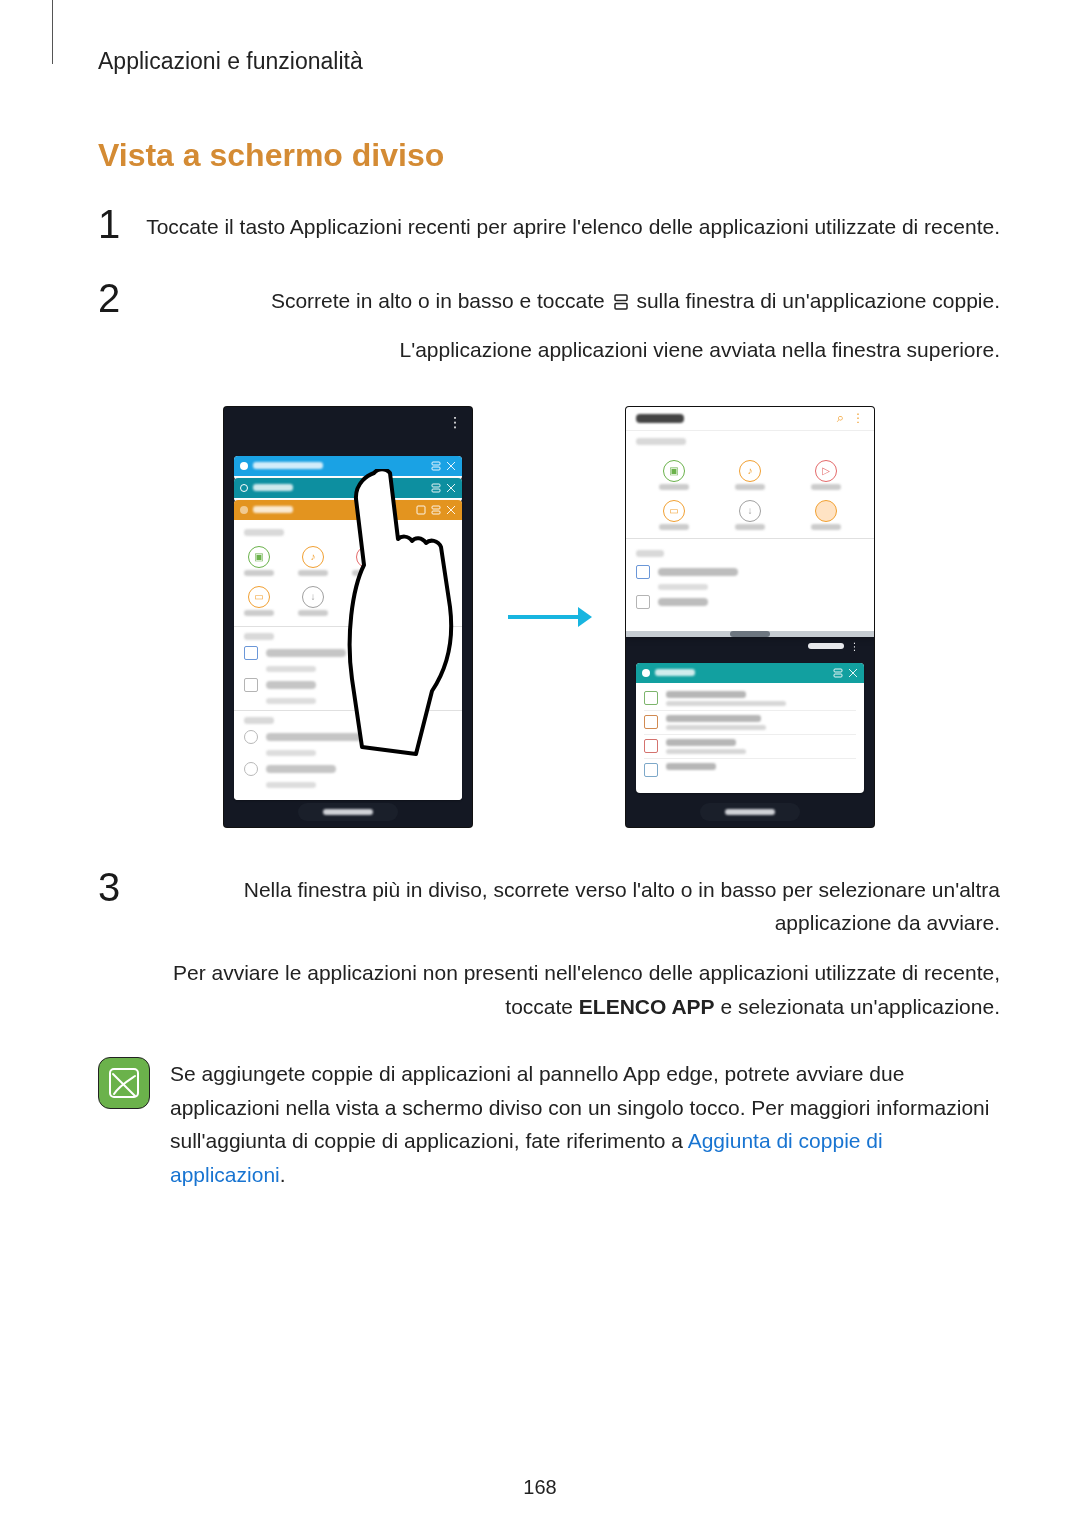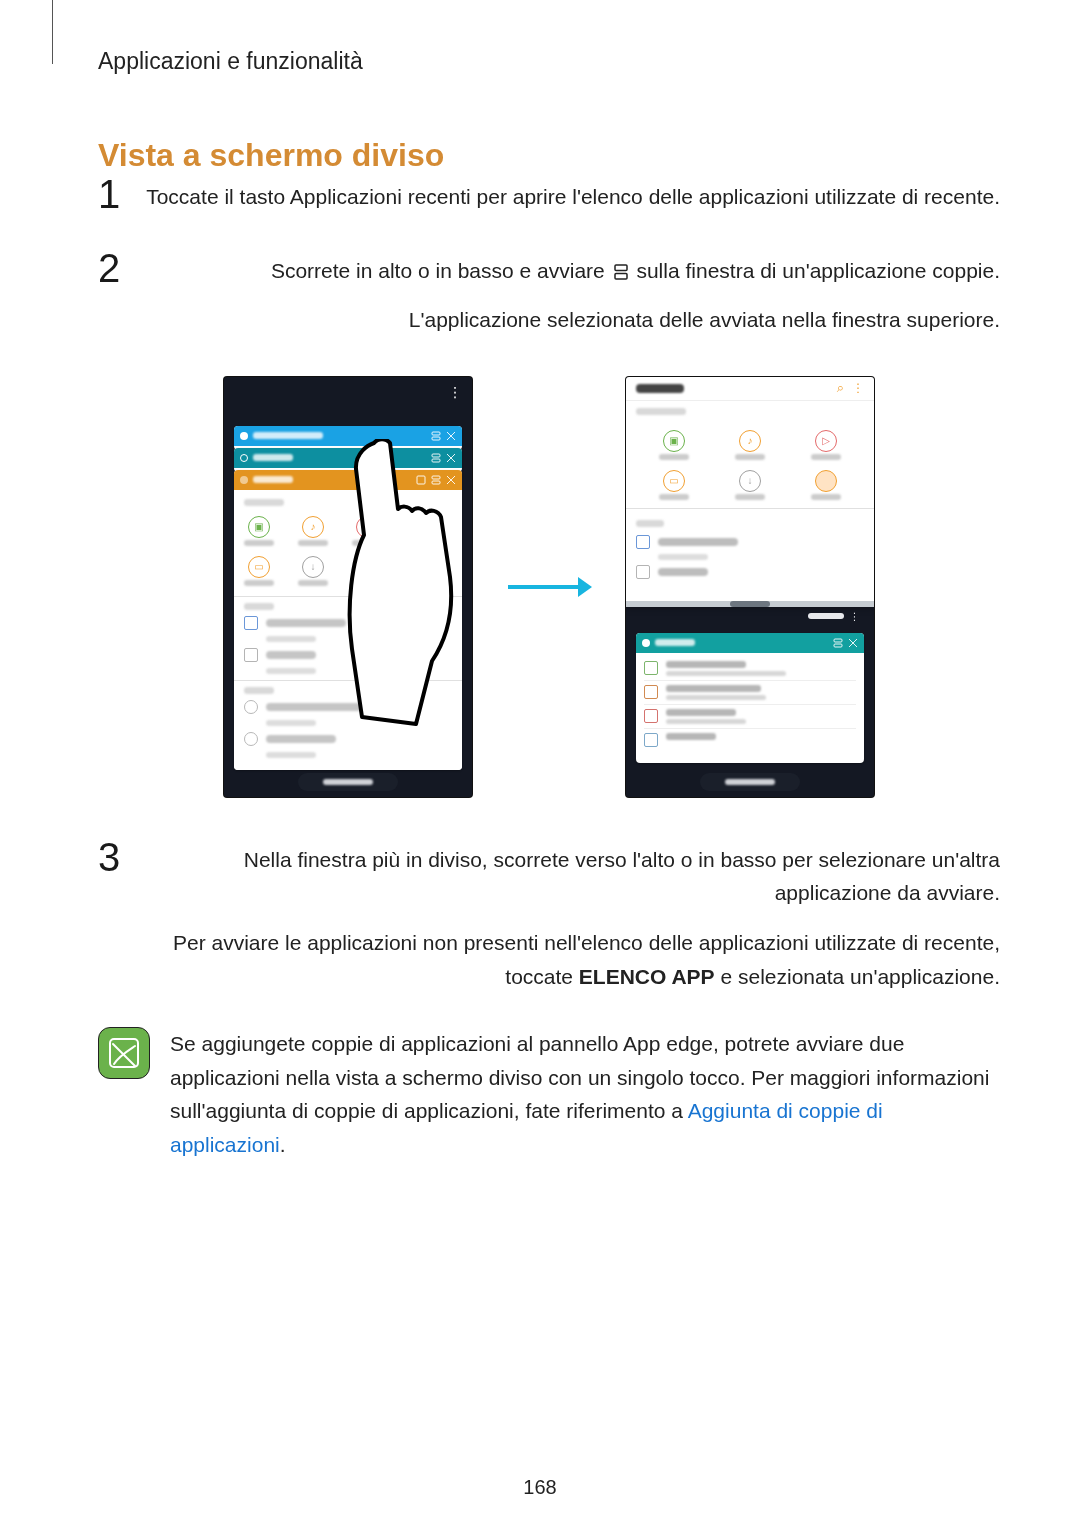--- a/index.html
+++ b/index.html
@@ -28,20 +28,21 @@
   .header {
     font-size: 23px;
     color: #222;
     margin-bottom: 62px;
     margin-top: 8px;
   }
   .h2 {
     font-size: 32px;
     font-weight: 700;
     color: #d48b34;
+    margin-bottom: 30px;
   }
   .step {
     display: flex;
     margin-bottom: 18px;
   }
   .step-num {
     width: 44px;
     font-size: 40px;
     line-height: 1;
     color: #1a1a1a;
@@ -270,30 +271,30 @@
     <div class="step-num">1</div>
     <div class="step-body">
       <p>Toccate il tasto Applicazioni recenti per aprire l'elenco delle applicazioni utilizzate di recente.</p>
     </div>
   </div>
 
   <div class="step">
     <div class="step-num">2</div>
     <div class="step-body">
       <p>
-        <span>Scorrete in alto o in basso e avviare </span>
+        <span>Scorrete in alto o in basso e toccate </span>
         <span class="split-icon">
           <svg viewBox="0 0 14 16">
               <rect x="1" y="1" width="12" height="5.5" rx="1" fill="none" stroke="#222" stroke-width="1.5"></rect>
               <rect x="1" y="9.5" width="12" height="5.5" rx="1" fill="none" stroke="#222" stroke-width="1.5"></rect>
             </svg>
         </span>
         <span> sulla finestra di un'applicazione coppie.</span>
       </p>
-      <p>L'applicazione selezionata delle avviata nella finestra superiore.</p>
+      <p>L'applicazione applicazioni viene avviata nella finestra superiore.</p>
     </div>
   </div>
 
   <div class="figure-row">
 
     <div class="phone">
       <div class="more-dots">⋮</div>
       <div class="phone1-body">
         <div class="card card1">
           <div class="card-head">

